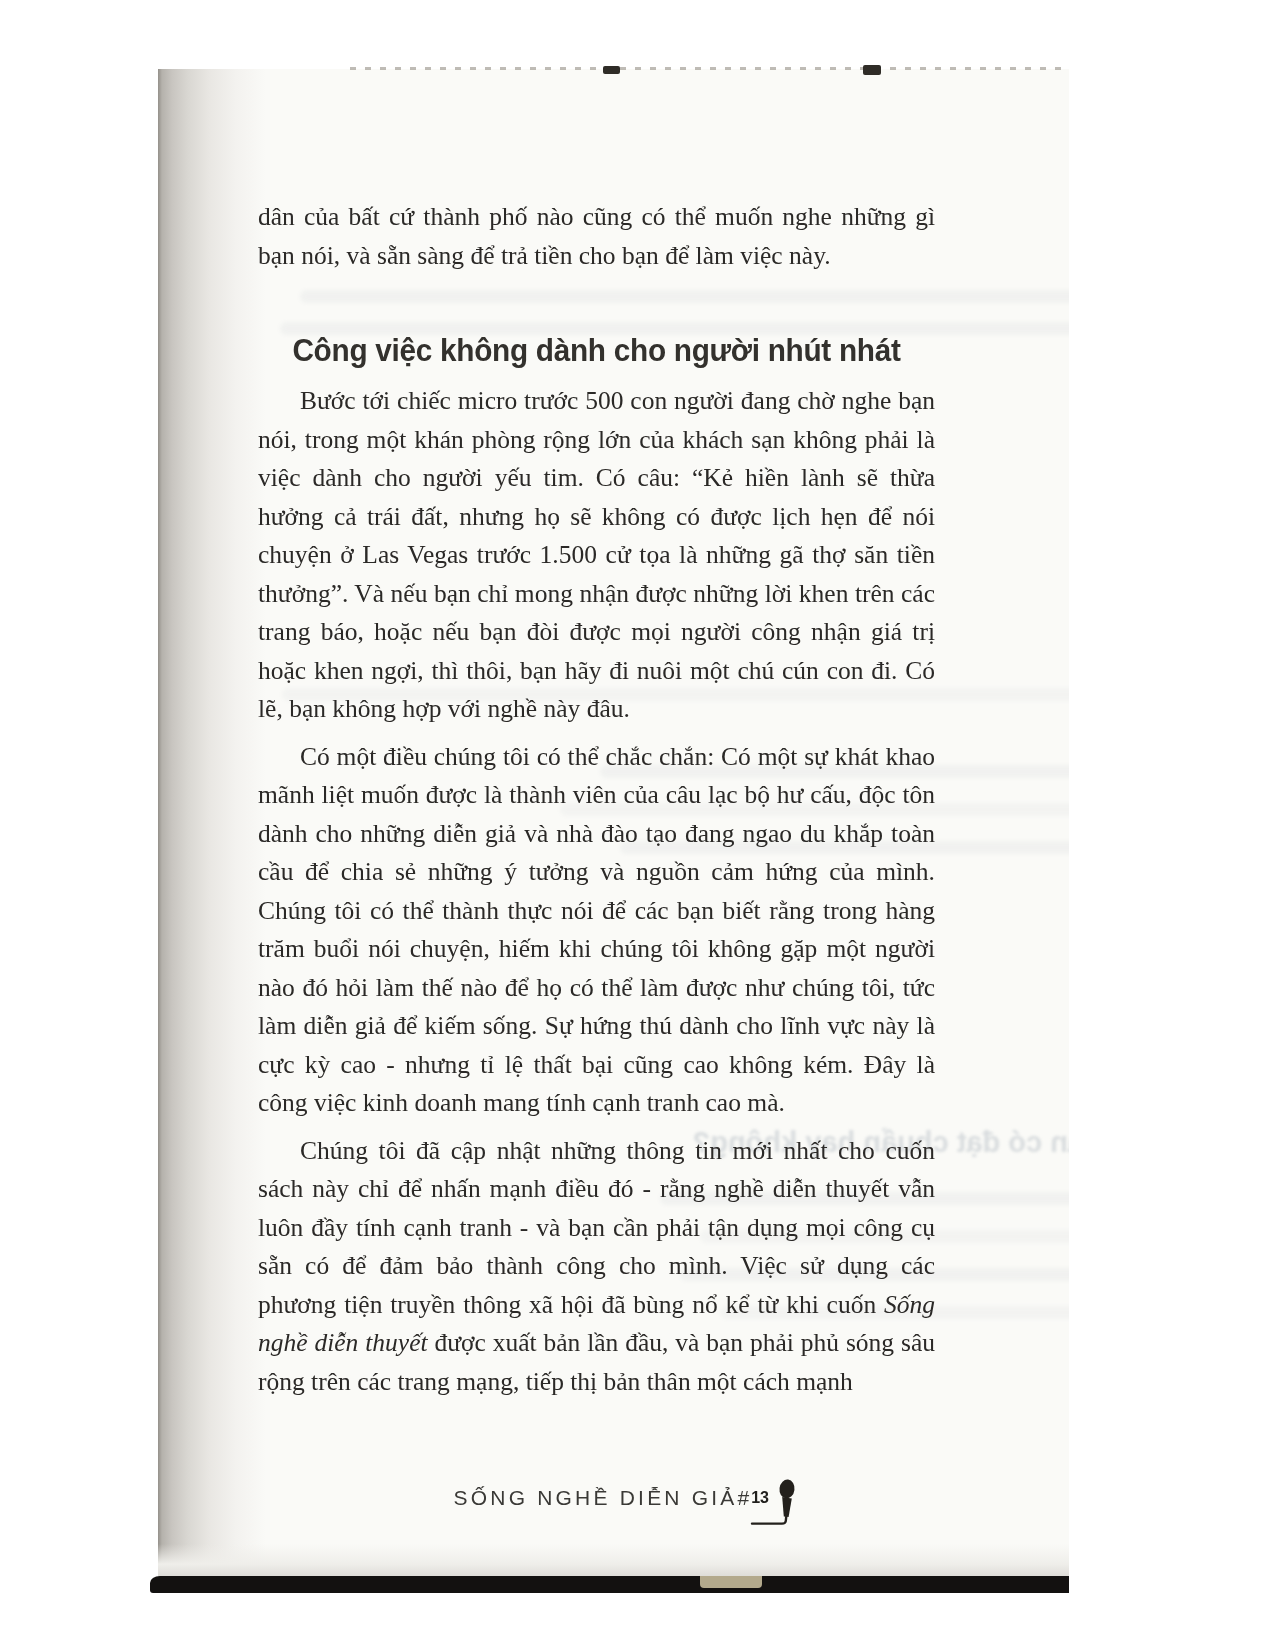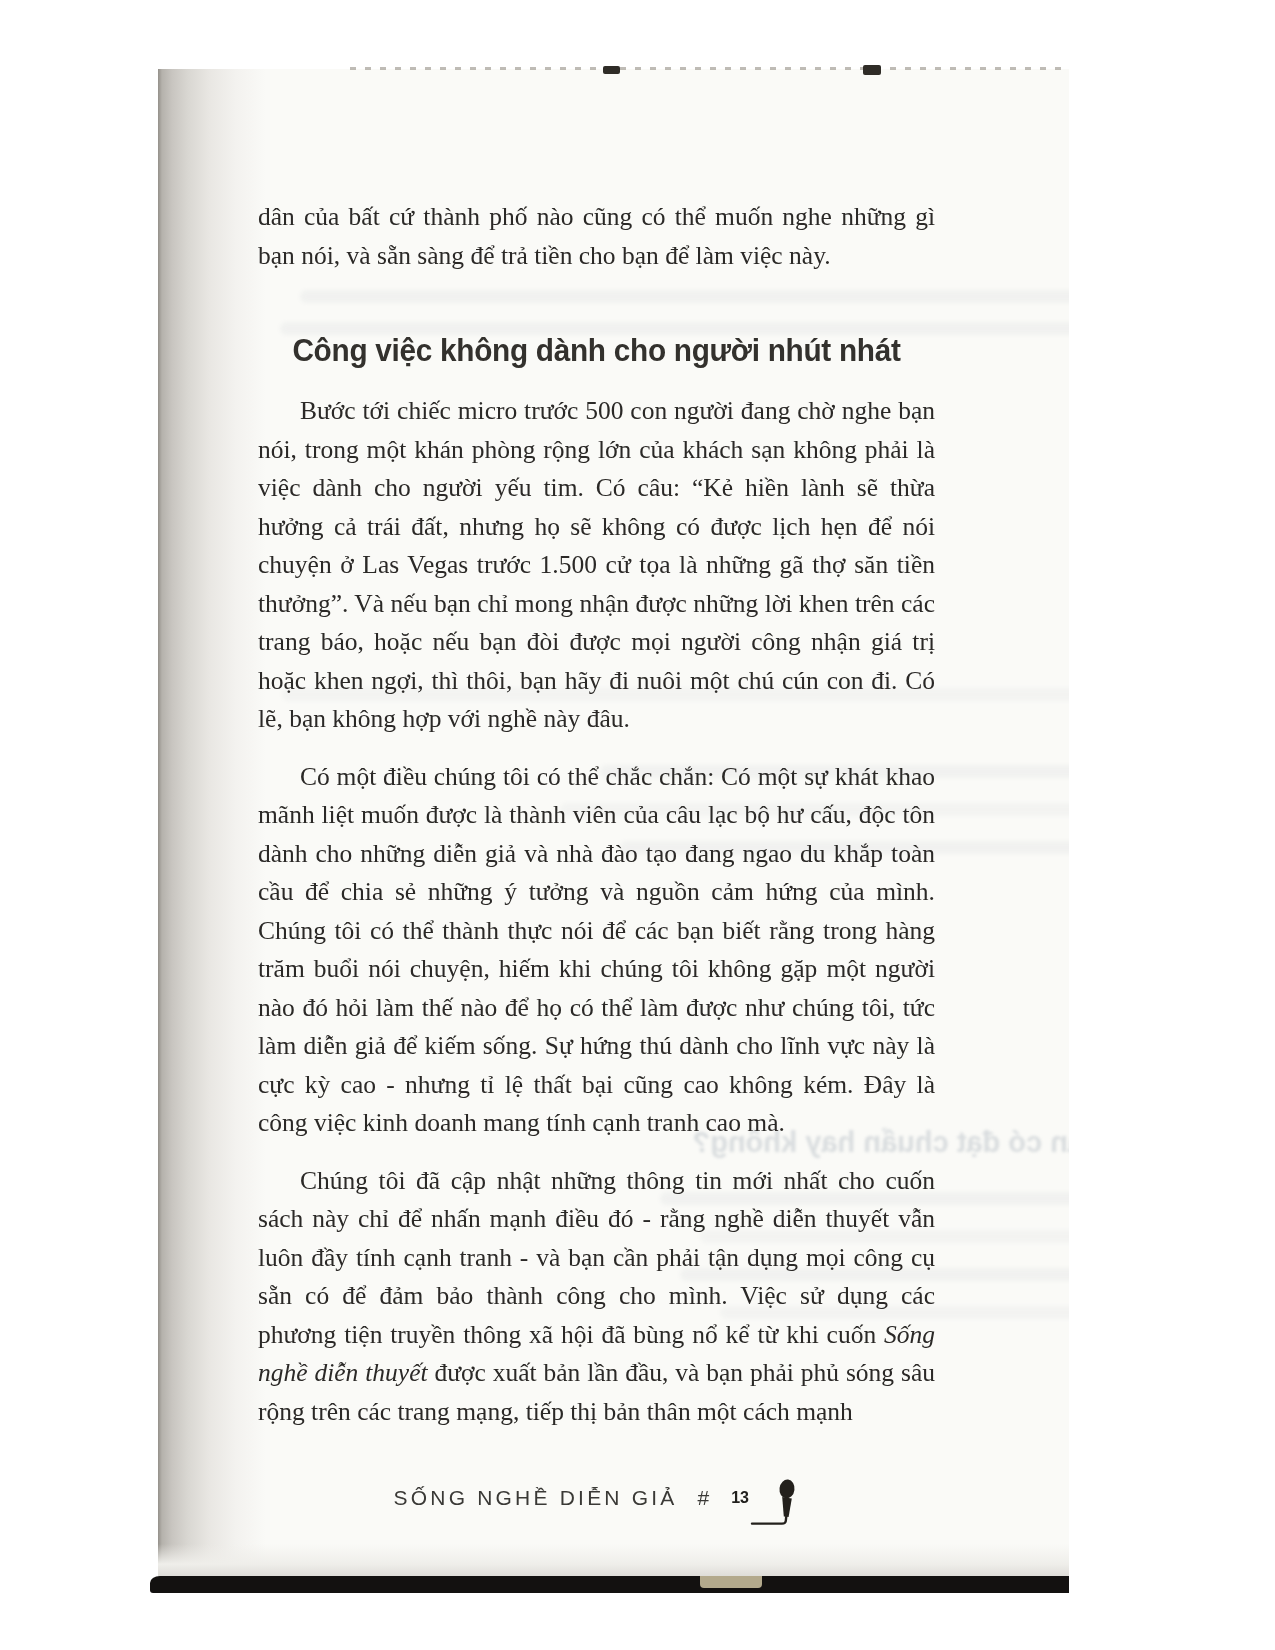--- a/index.html
+++ b/index.html
@@ -48,33 +48,33 @@
     position:absolute;left:550px;top:0;width:62px;height:12px;
     background:#b3a98c;border-radius:0 0 4px 4px;
   }
   
   .content{
     position:absolute;left:258px;top:198px;width:677px;
     font-size:25.5px;line-height:38.5px;color:#2b2927;
     text-align:justify;
   }
   .content p{margin:0;}
-  .content p.body{margin-top:19px;text-indent:42px;}
+  .content p.body{margin-top:9px;text-indent:42px;}
   .content h2{
     margin:54px 0 0 0;
     font-family:"Liberation Sans","DejaVu Sans",sans-serif;
     font-weight:700;font-size:31px;line-height:44px;
     color:#33312d;text-align:center;letter-spacing:-.3px;
     transform:scaleX(.96);transform-origin:center;
   }
   .content em{font-style:italic;}
   
   .footer{
     position:absolute;top:1483px;right:272px;height:30px;
-    display:flex;align-items:center;gap:22px;
+    display:flex;align-items:center;gap:2px;
     font-family:"Liberation Sans","DejaVu Sans",sans-serif;
     color:#3a3936;
   }
   .f-title{font-size:21px;letter-spacing:3.2px;}
   .f-sep{font-size:21px;letter-spacing:0;margin-left:-2px;}
   .f-num{font-size:16px;font-weight:700;color:#21201d;}
   .mic{position:relative;width:26px;height:30px;}
   .mic svg{position:absolute;left:-34px;top:-5px;}
   
   .gl{

